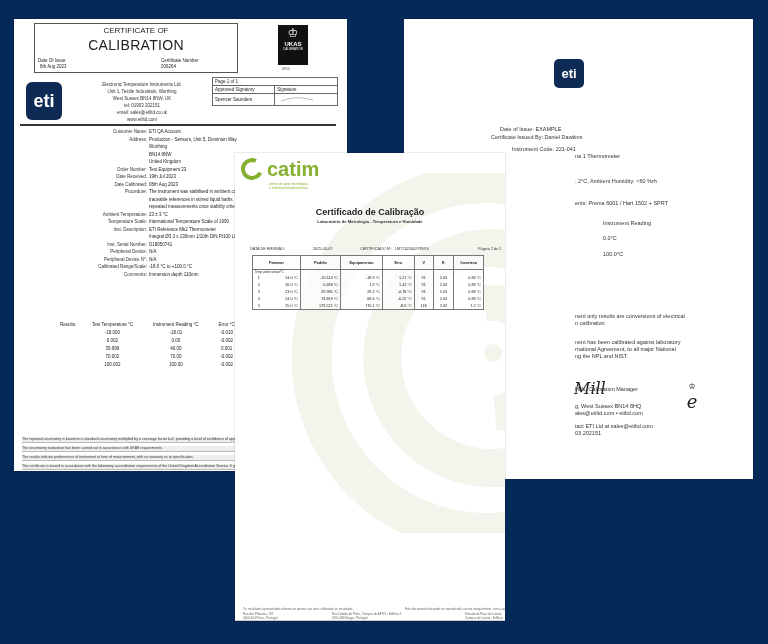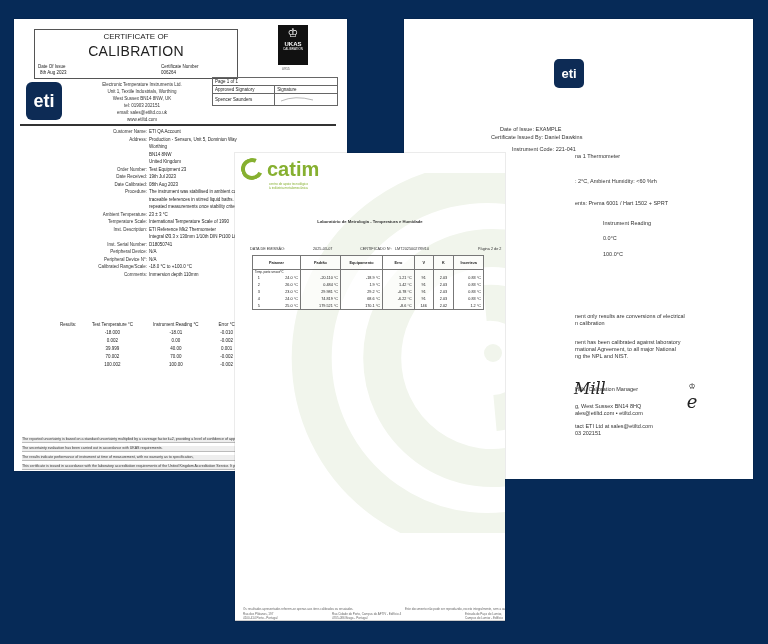--- a/index.html
+++ b/index.html
@@ -3,21 +3,21 @@
 <meta charset="utf-8">
 <style>
   * { box-sizing: border-box; margin: 0; padding: 0; }
   html, body { width: 768px; height: 644px; overflow: hidden; }
   body { background: #062a57; position: relative; font-family: "Liberation Sans", sans-serif; color: #222; }
 
   .doc { position: absolute; background: #fff; box-shadow: 0 0 0 1px rgba(0,0,0,0.08); overflow: hidden; }
 
   
   #doc1 { left: 14px; top: 19px; width: 333px; height: 452px; }
-  #doc1 .titlebox { position: absolute; left: 20px; top: 10px; width: 204px; height: 50px; border: 1px solid #555; }
+  #doc1 .titlebox { position: absolute; left: 20px; top: 4px; width: 204px; height: 50px; border: 1px solid #555; }
   #doc1 .title-small { position: absolute; top: 2px; width: 100%; text-align: center; font-size: 8px; }
   #doc1 .title-big { position: absolute; top: 13px; width: 100%; text-align: center; font-size: 14px; letter-spacing: 0.3px; }
   #doc1 .issue-lbl { position: absolute; left: 3px; top: 34px; font-size: 4.5px; line-height: 6px; }
   #doc1 .cert-lbl { position: absolute; left: 126px; top: 34px; font-size: 4.5px; line-height: 6px; }
   #doc1 .ukas { position: absolute; left: 264px; top: 6px; width: 30px; height: 40px; background: #111; color: #fff; text-align: center; font-size: 5px; }
   #doc1 .ukas .crown { font-size: 12px; line-height: 16px; display:block; }
   #doc1 .ukas-num { position: absolute; left: 268px; top: 48px; font-size: 3.5px; color:#555; }
   #doc1 .eti-logo { position: absolute; left: 12px; top: 63px; width: 36px; height: 38px; background: #0d2b55; border-radius: 6px; color: #fff; font-weight: bold; font-size: 18px; text-align: center; line-height: 38px; }
   #doc1 .company { position: absolute; left: 68px; top: 62px; width: 120px; text-align: center; font-size: 4.5px; line-height: 7px; color: #333; }
   #doc1 .sigtable { position: absolute; left: 198px; top: 58px; width: 126px; border-collapse: collapse; font-size: 4.5px; }
@@ -265,20 +265,21 @@
     <circle cx="218" cy="180" r="9" fill="#f1f5ec"></circle>
   </svg>
 
   <div class="catim-logo">
     <div class="catim-mark"></div>
     <div class="catim-text">catim</div>
   </div>
   <div class="catim-sub">centro de apoio tecnológico
 à indústria metalomecânica</div>
 
+  <div class="title">Certificado de Calibração</div>
   <div class="subtitle">Laboratório de Metrologia - Temperatura e Humidade</div>
 
   <div class="meta" style="left:15px">DATA DE EMISSÃO:</div>
   <div class="meta" style="left:78px">2025-03-07</div>
   <div class="meta" style="left:125px">CERTIFICADO Nº:</div>
   <div class="meta" style="left:160px">LMT2025002789/10</div>
   <div class="meta" style="left:243px">Página 2 de 2</div>
 
   <table class="cal">
     <thead>

